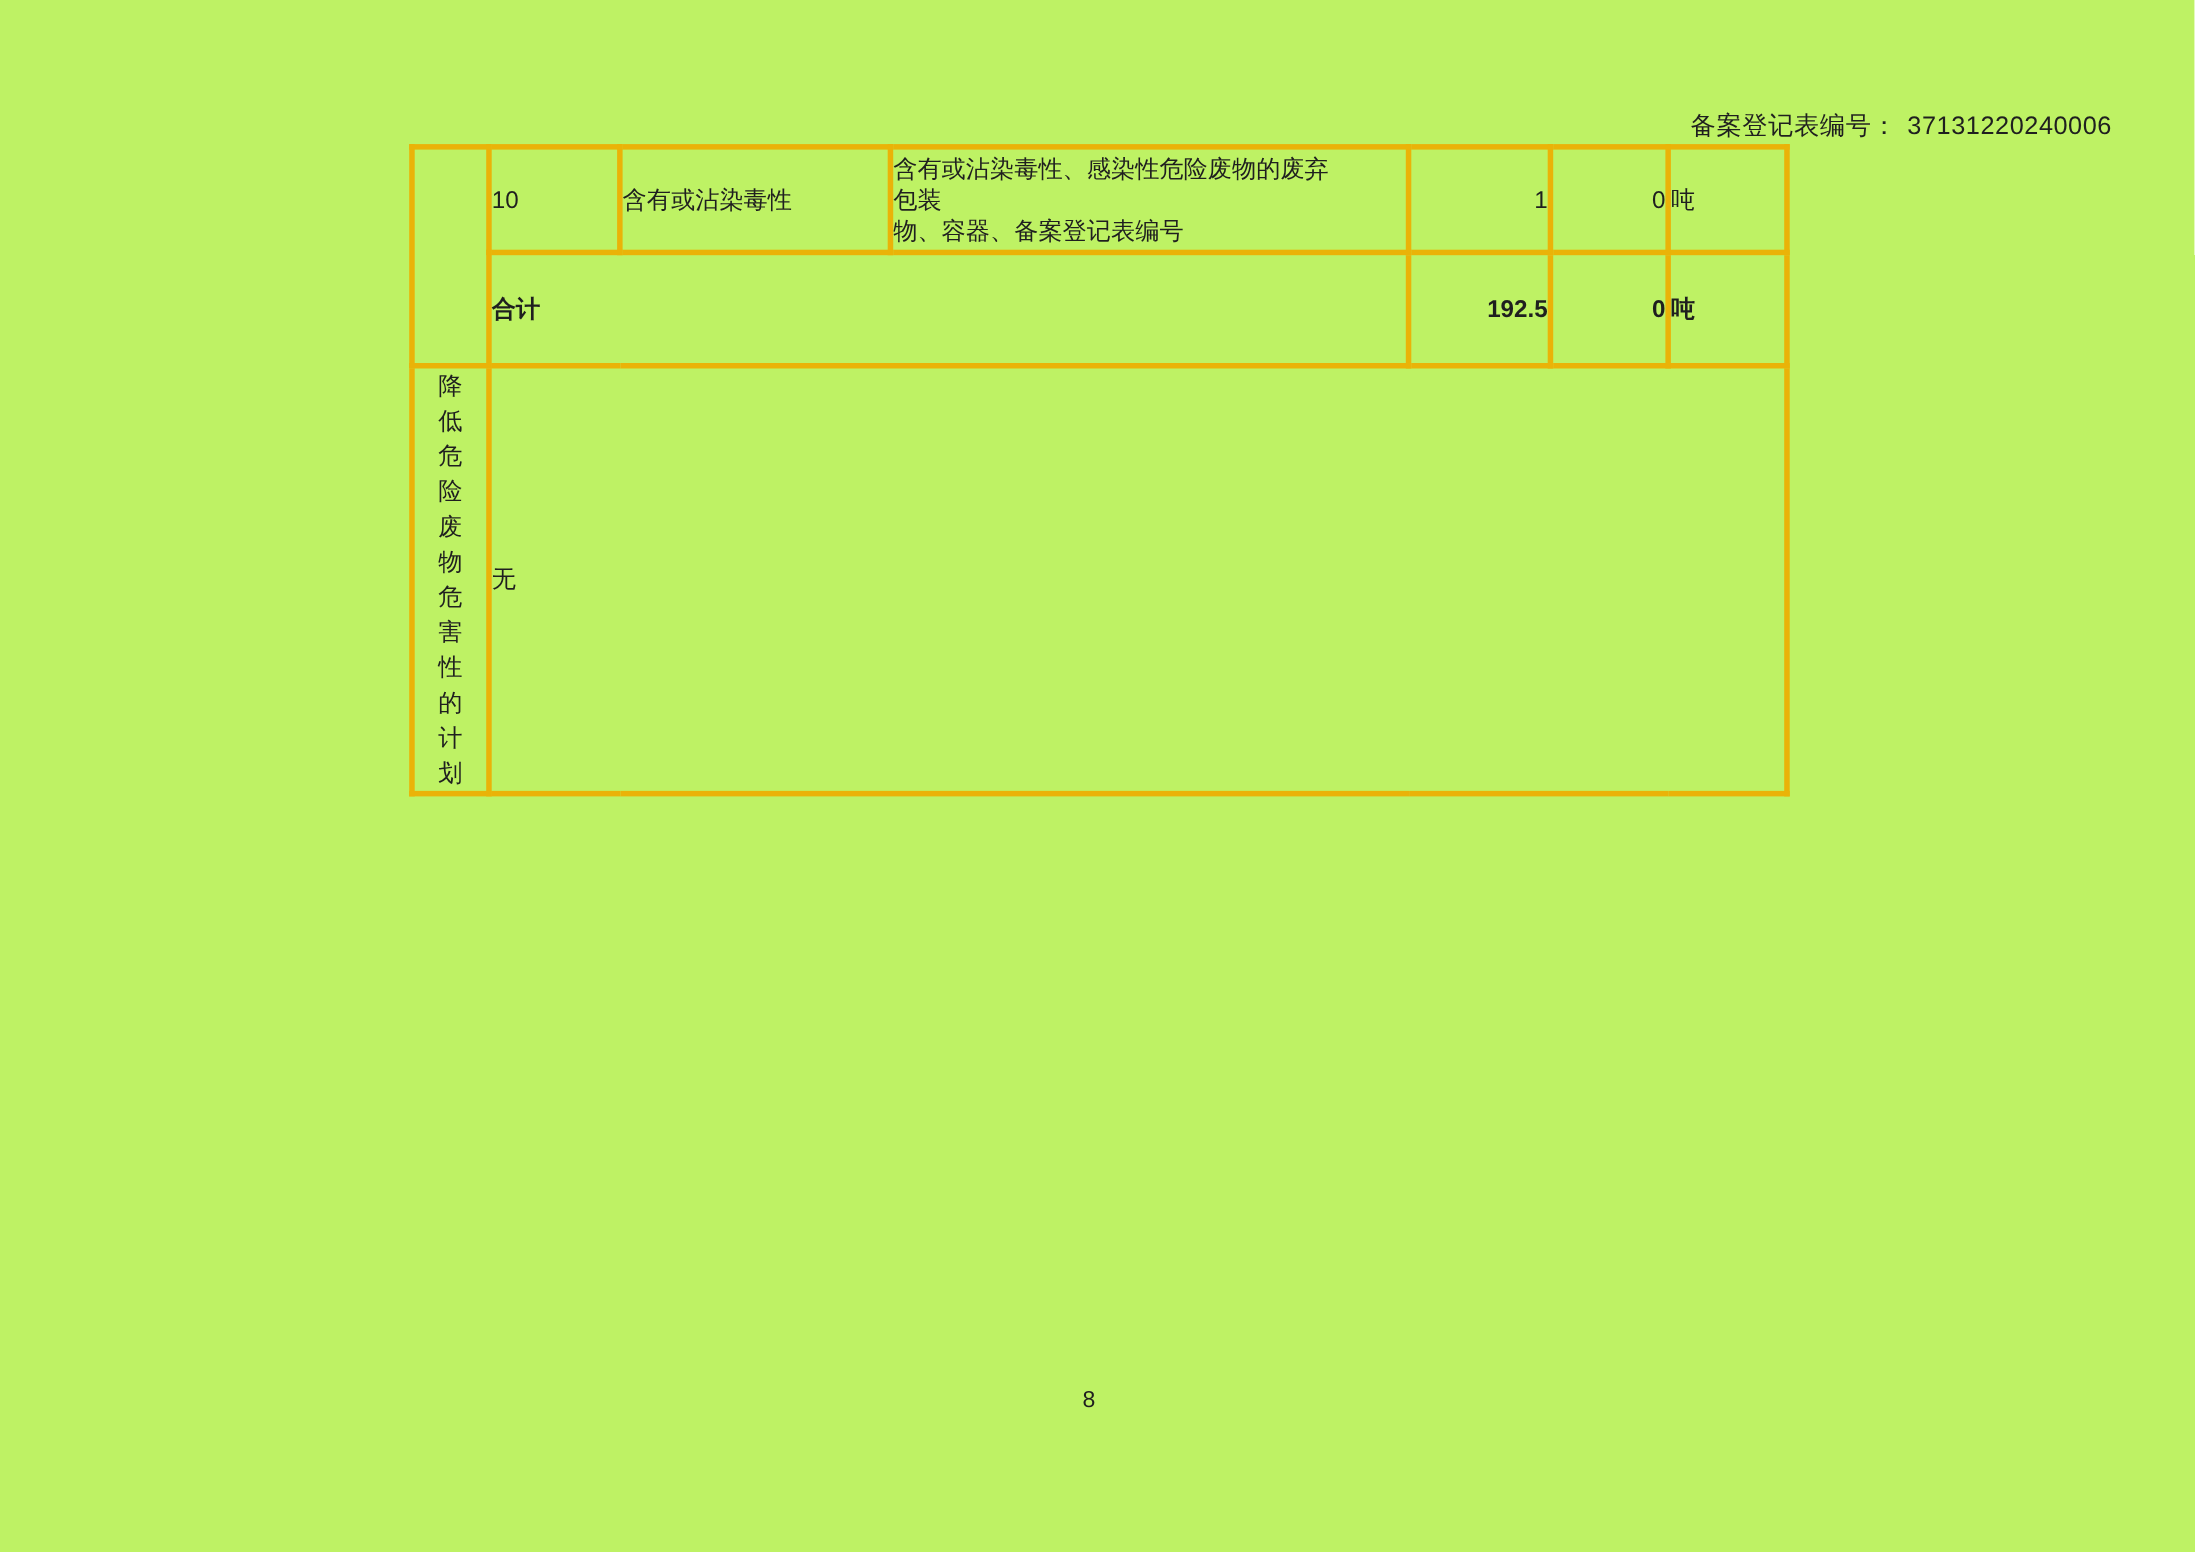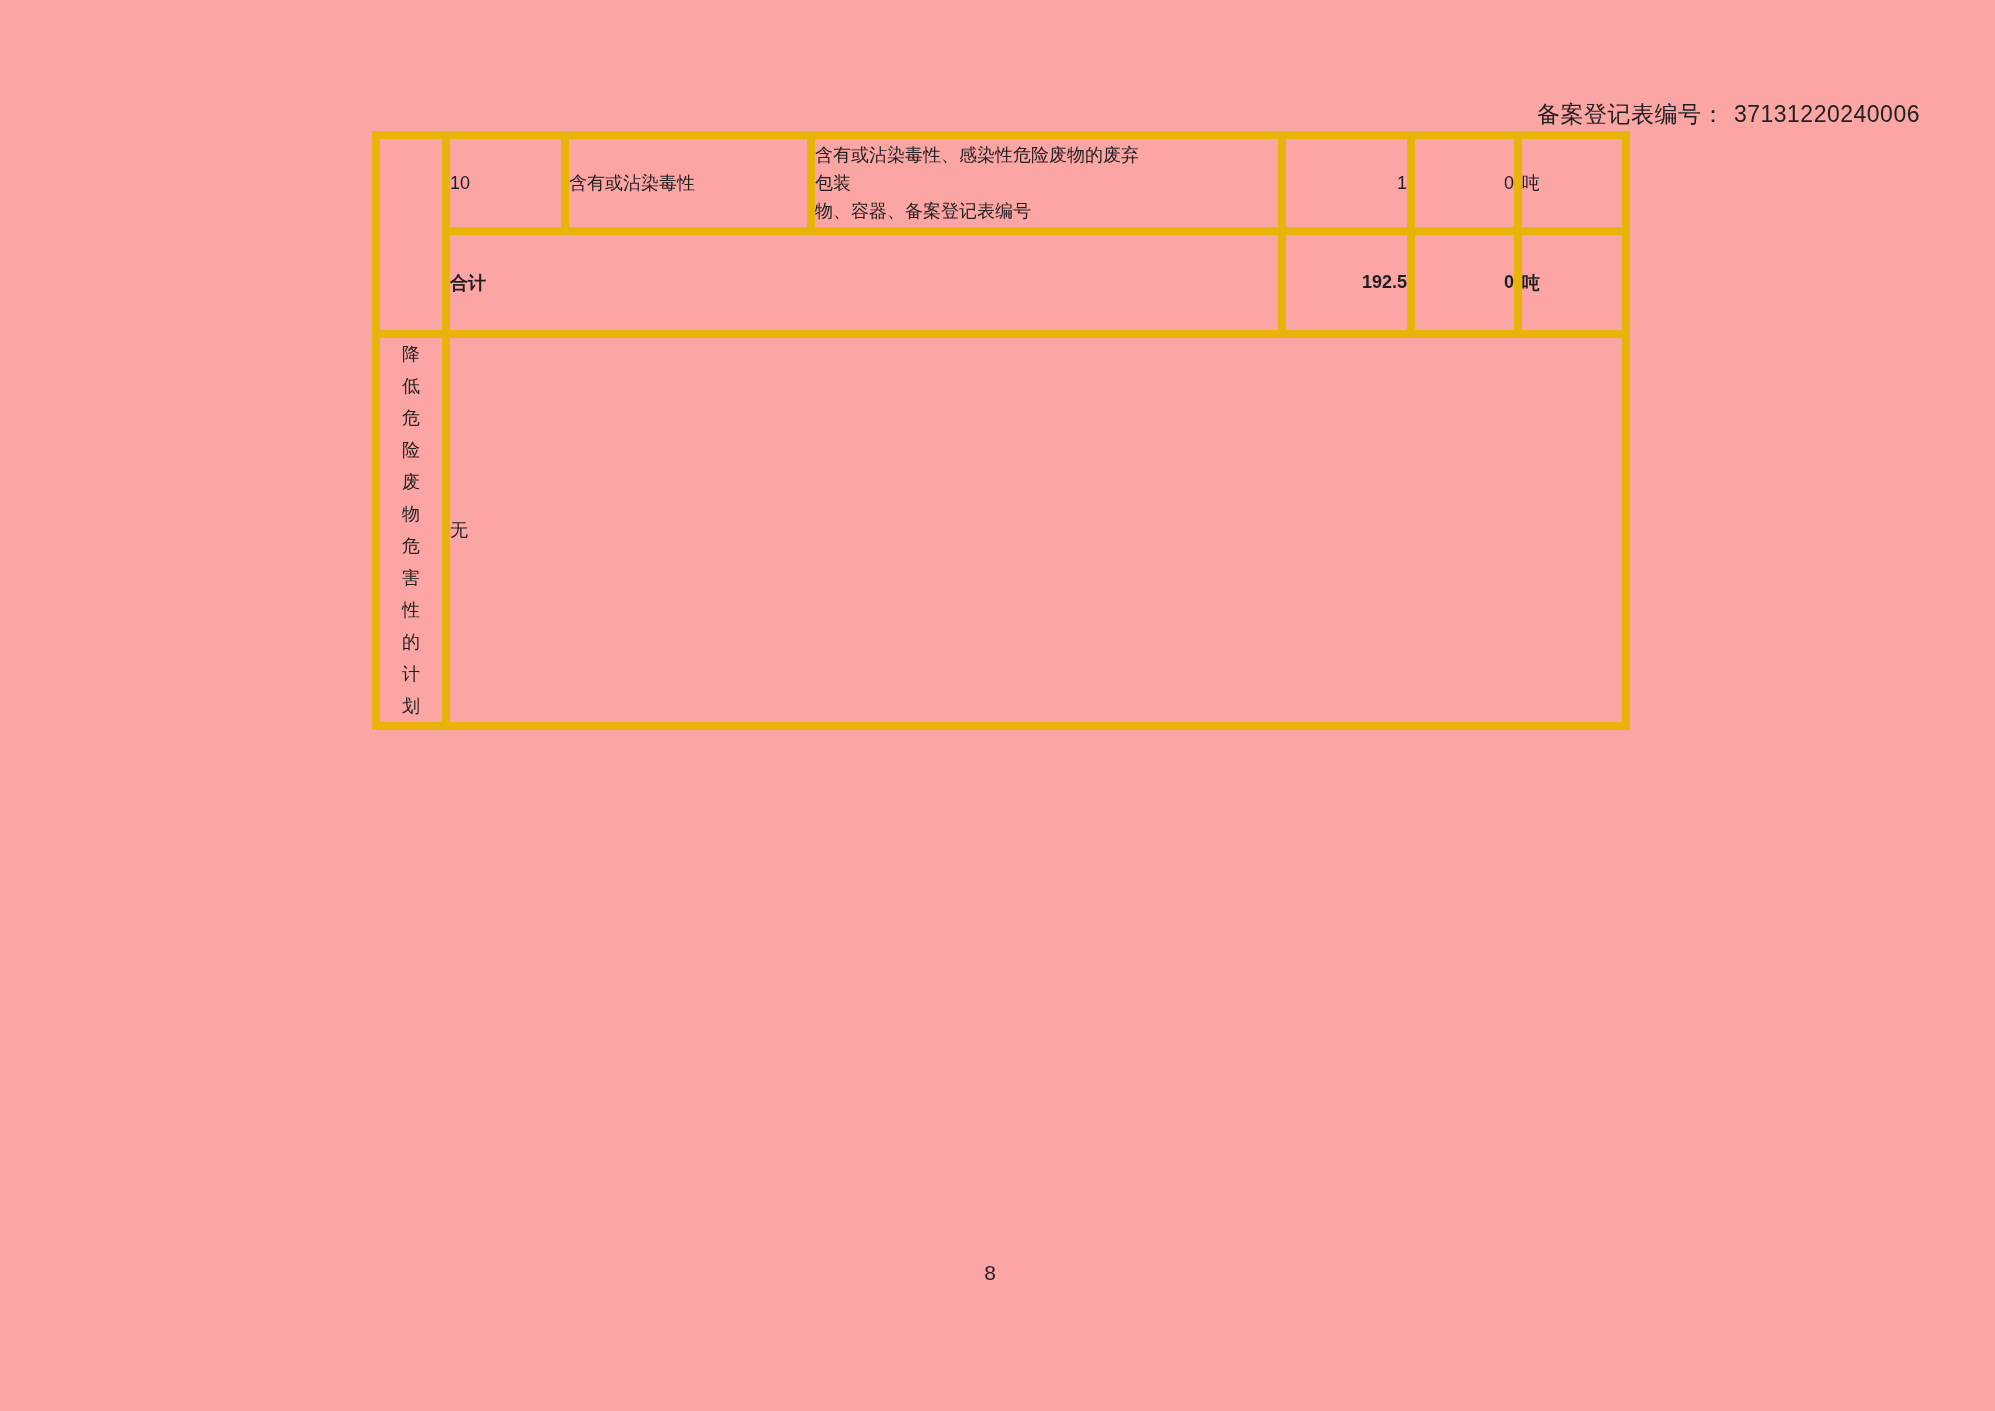--- a/index.html
+++ b/index.html
@@ -1,21 +1,21 @@
 <!DOCTYPE html>
 <html><head>
 <meta charset="utf-8">
 <style>
   * { box-sizing: border-box; margin: 0; padding: 0; }
   html, body { background: #ffffff; }
   .page {
     position: relative;
     width: 1995px;
     height: 1411px;
-    background: #fca5a5;
+    background: #bef264;
     font-family: "Liberation Sans", sans-serif;
     color: #1f1f1f;
     overflow: hidden;
   }
   .reg-header {
     position: absolute;
     top: 99px;
     right: 75px;
     font-size: 23px;
     letter-spacing: 0.5px;
@@ -24,22 +24,22 @@
   .reg-header .reg-num { margin-left: 9px; }
   table.doc-table {
     position: absolute;
     left: 372px;
     top: 131px;
     border-collapse: collapse;
     table-layout: fixed;
     width: 1251px;
   }
   .doc-table td {
-    border: 8px solid #eab308;
-    font-size: 18px;
+    border: 5px solid #eab308;
+    font-size: 22px;
     vertical-align: middle;
     overflow: hidden;
     padding: 0;
   }
   .row-waste { height: 96px; }
   .row-total { height: 103px; font-weight: bold; }
   .row-plan  { height: 297px; }
   .c-center { text-align: left; }
   .c-name   { padding-left: 11px; }
   .c-desc {

